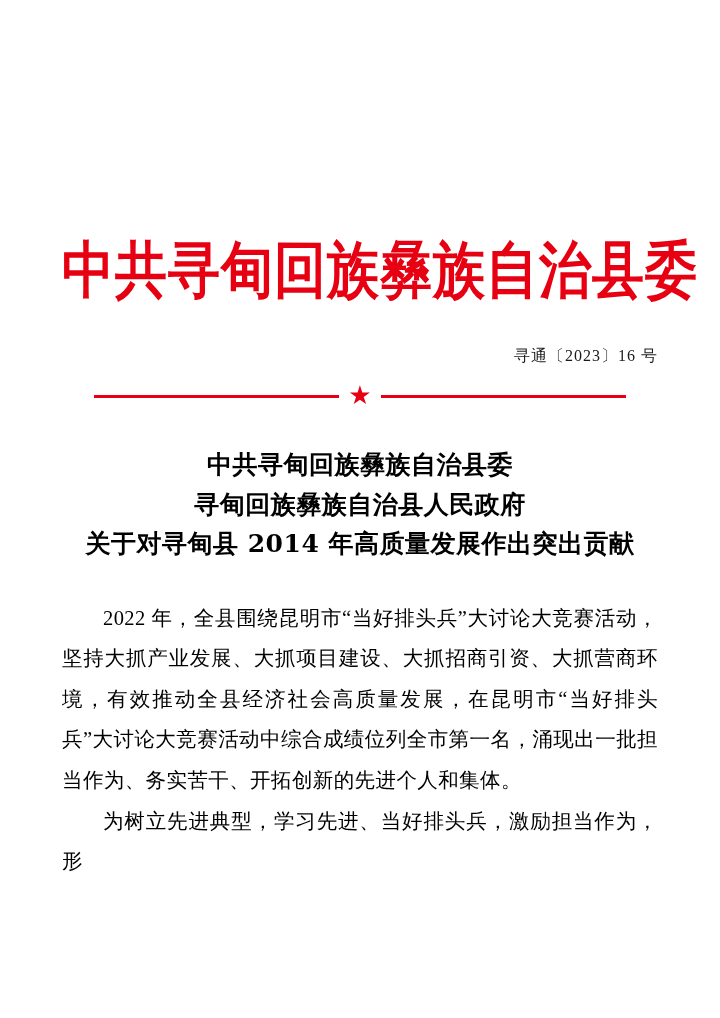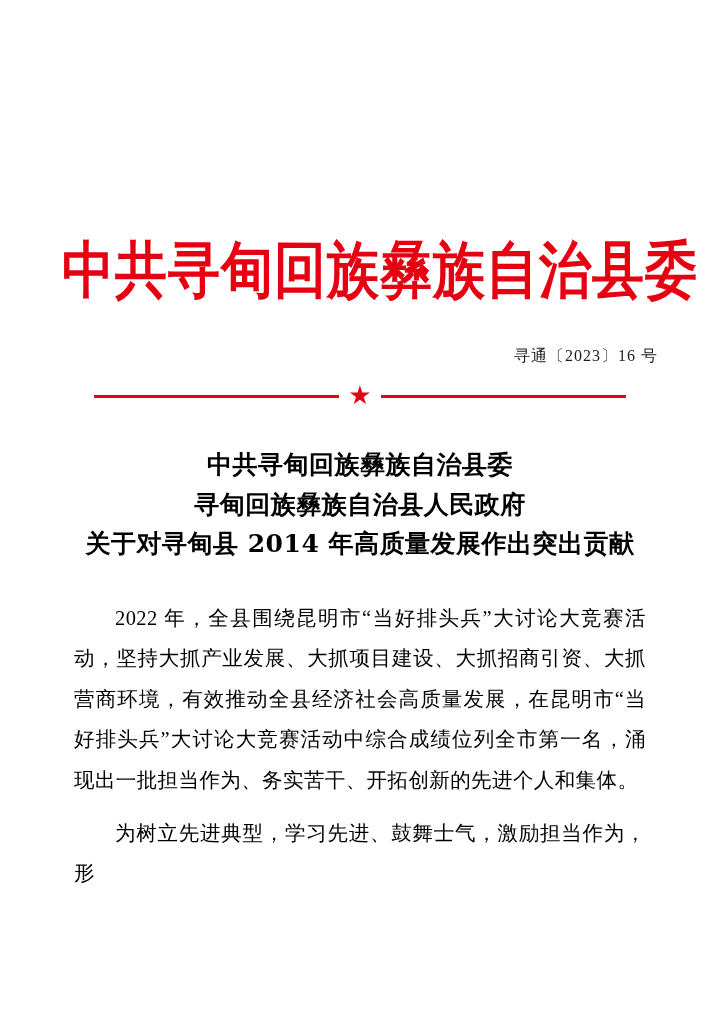--- a/index.html
+++ b/index.html
@@ -95,21 +95,21 @@
   .body-text {
     margin-top: 34px;
     font-size: 20.5px;
     line-height: 1.98;
     text-align: justify;
     text-justify: inter-ideograph;
     letter-spacing: 0.4px;
     color: #000;
   }
   .body-text p {
-    margin: 12px;
+    margin: 0;
     text-indent: 2em;
   }
 </style>
 </head>
 <body>
 
 <div class="page">
 
   <div class="masthead">中共寻甸回族彝族自治县委</div>
 
@@ -121,16 +121,16 @@
   </div>
 
   <div class="title-block">
     <span class="tline">中共寻甸回族彝族自治县委</span>
     <span class="tline">寻甸回族彝族自治县人民政府</span>
     <span class="tline">关于对寻甸县 2014 年高质量发展作出突出贡献</span>
   </div>
 
   <div class="body-text">
     <p>2022 年，全县围绕昆明市“当好排头兵”大讨论大竞赛活动，坚持大抓产业发展、大抓项目建设、大抓招商引资、大抓营商环境，有效推动全县经济社会高质量发展，在昆明市“当好排头兵”大讨论大竞赛活动中综合成绩位列全市第一名，涌现出一批担当作为、务实苦干、开拓创新的先进个人和集体。</p>
-    <p>为树立先进典型，学习先进、鼓舞士气，激励担当作为，形</p>
+    <p>为树立先进典型，学习先进、当好排头兵，激励担当作为，形</p>
   </div>
 
 </div>
 
 </body></html>

